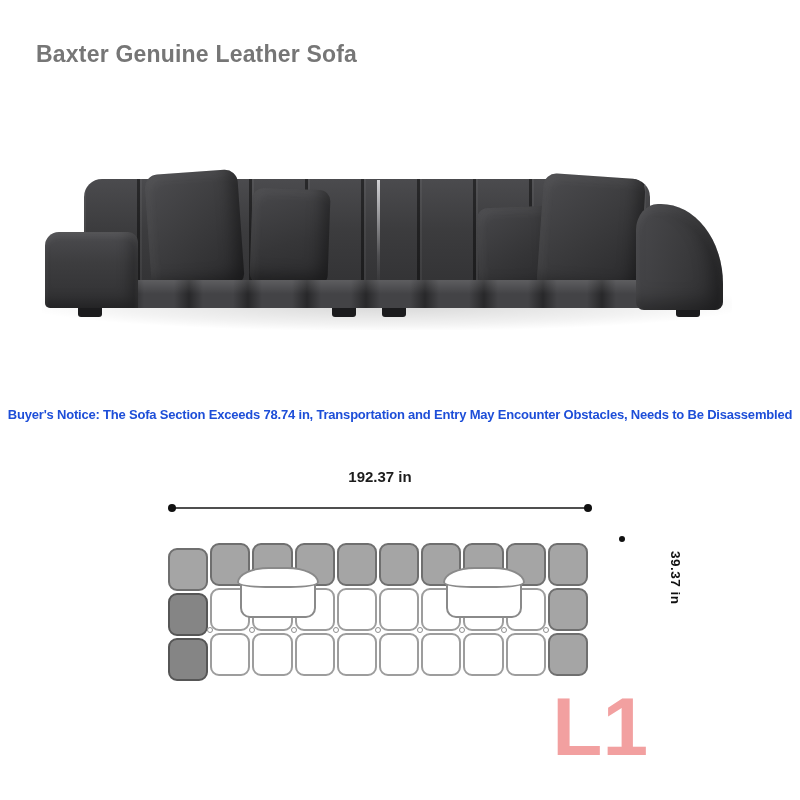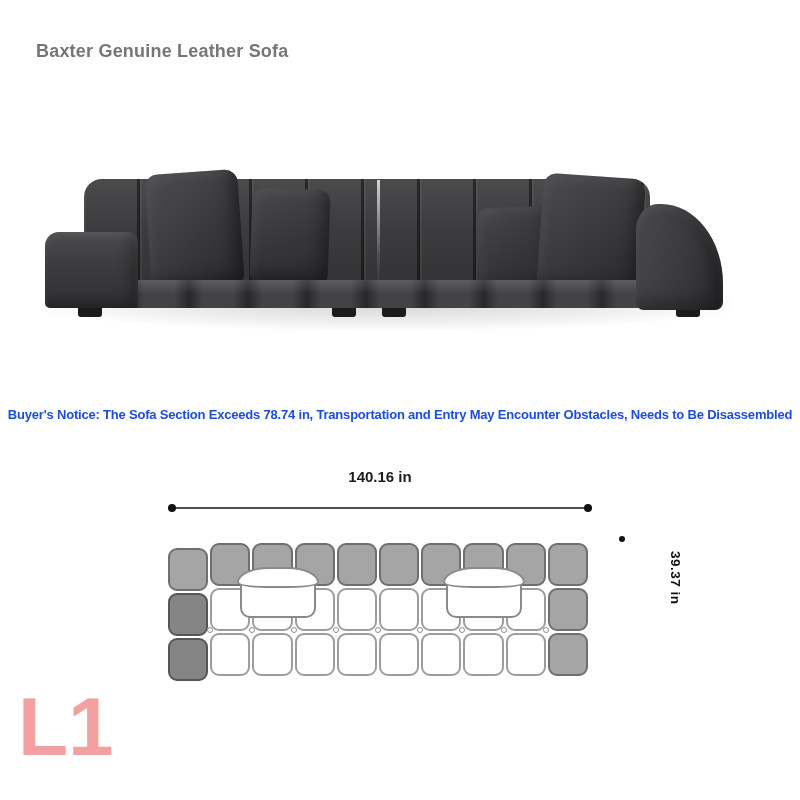--- a/index.html
+++ b/index.html
@@ -2,21 +2,21 @@
 <html><head>
 <meta charset="utf-8">
 <style>
   html,body{margin:0;padding:0;}
   body{font-family:"Liberation Sans",sans-serif;background:#fff;}
   #page{position:relative;width:800px;height:800px;background:#ffffff;overflow:hidden;}
 
   
   .product-title{
     position:absolute;left:36px;top:41px;
-    font-size:18px;font-weight:700;color:#767676;letter-spacing:.2px;
+    font-size:23px;font-weight:700;color:#767676;letter-spacing:.2px;
   }
 
   
   .photo{position:absolute;left:0;top:150px;width:800px;height:190px;}
   .photo *{position:absolute;}
   .sofa-shadow{
     left:42px;top:138px;width:690px;height:42px;
     background:radial-gradient(ellipse at 50% 40%,rgba(0,0,0,.16) 0%,rgba(0,0,0,.05) 55%,rgba(0,0,0,0) 75%);
     z-index:0;
   }
@@ -103,21 +103,21 @@
     border-radius:50% 50% 45% 45% / 95% 95% 35% 35%;
   }
   .pillow-left{left:72px;} .pillow-right{left:278px;}
   .tuft-dot{
     position:absolute;top:84px;width:6px;height:6px;border-radius:50%;
     background:#fff;border:1.5px solid #8f8f8f;box-sizing:border-box;z-index:2;
   }
 
   
   .variant-label{
-    position:absolute;left:0;top:686px;width:648px;text-align:left;
+    position:absolute;left:0;top:686px;width:648px;text-align:right;
     padding-left:18px;box-sizing:border-box;
     font-size:82px;font-weight:700;color:#f2a0a0;line-height:1;
   }
 </style>
 </head>
 <body>
 
 <div id="page">
 
   <div class="product-title">Baxter Genuine Leather Sofa</div>
@@ -135,21 +135,21 @@
     <div class="pillow pillow-3"></div>
     <div class="pillow pillow-4"></div>
     <div class="seat-cushions"></div>
     <div class="left-armrest"></div>
     <div class="right-armrest"></div>
   </div>
 
   <div class="buyer-notice">Buyer's Notice: The Sofa Section Exceeds 78.74 in, Transportation and Entry May Encounter Obstacles, Needs to Be Disassembled</div>
 
   <div class="width-dim">
-    <div class="width-dim-label">140.16 in</div>
+    <div class="width-dim-label">192.37 in</div>
     <div class="dim-line"></div>
     <div class="dim-dot dim-dot-left"></div>
     <div class="dim-dot dim-dot-right"></div>
   </div>
 
   <div class="depth-dot"></div>
   <div class="depth-dim-label">39.37 in</div>
 
   <div class="top-view">
     <div class="top-view-grid">

